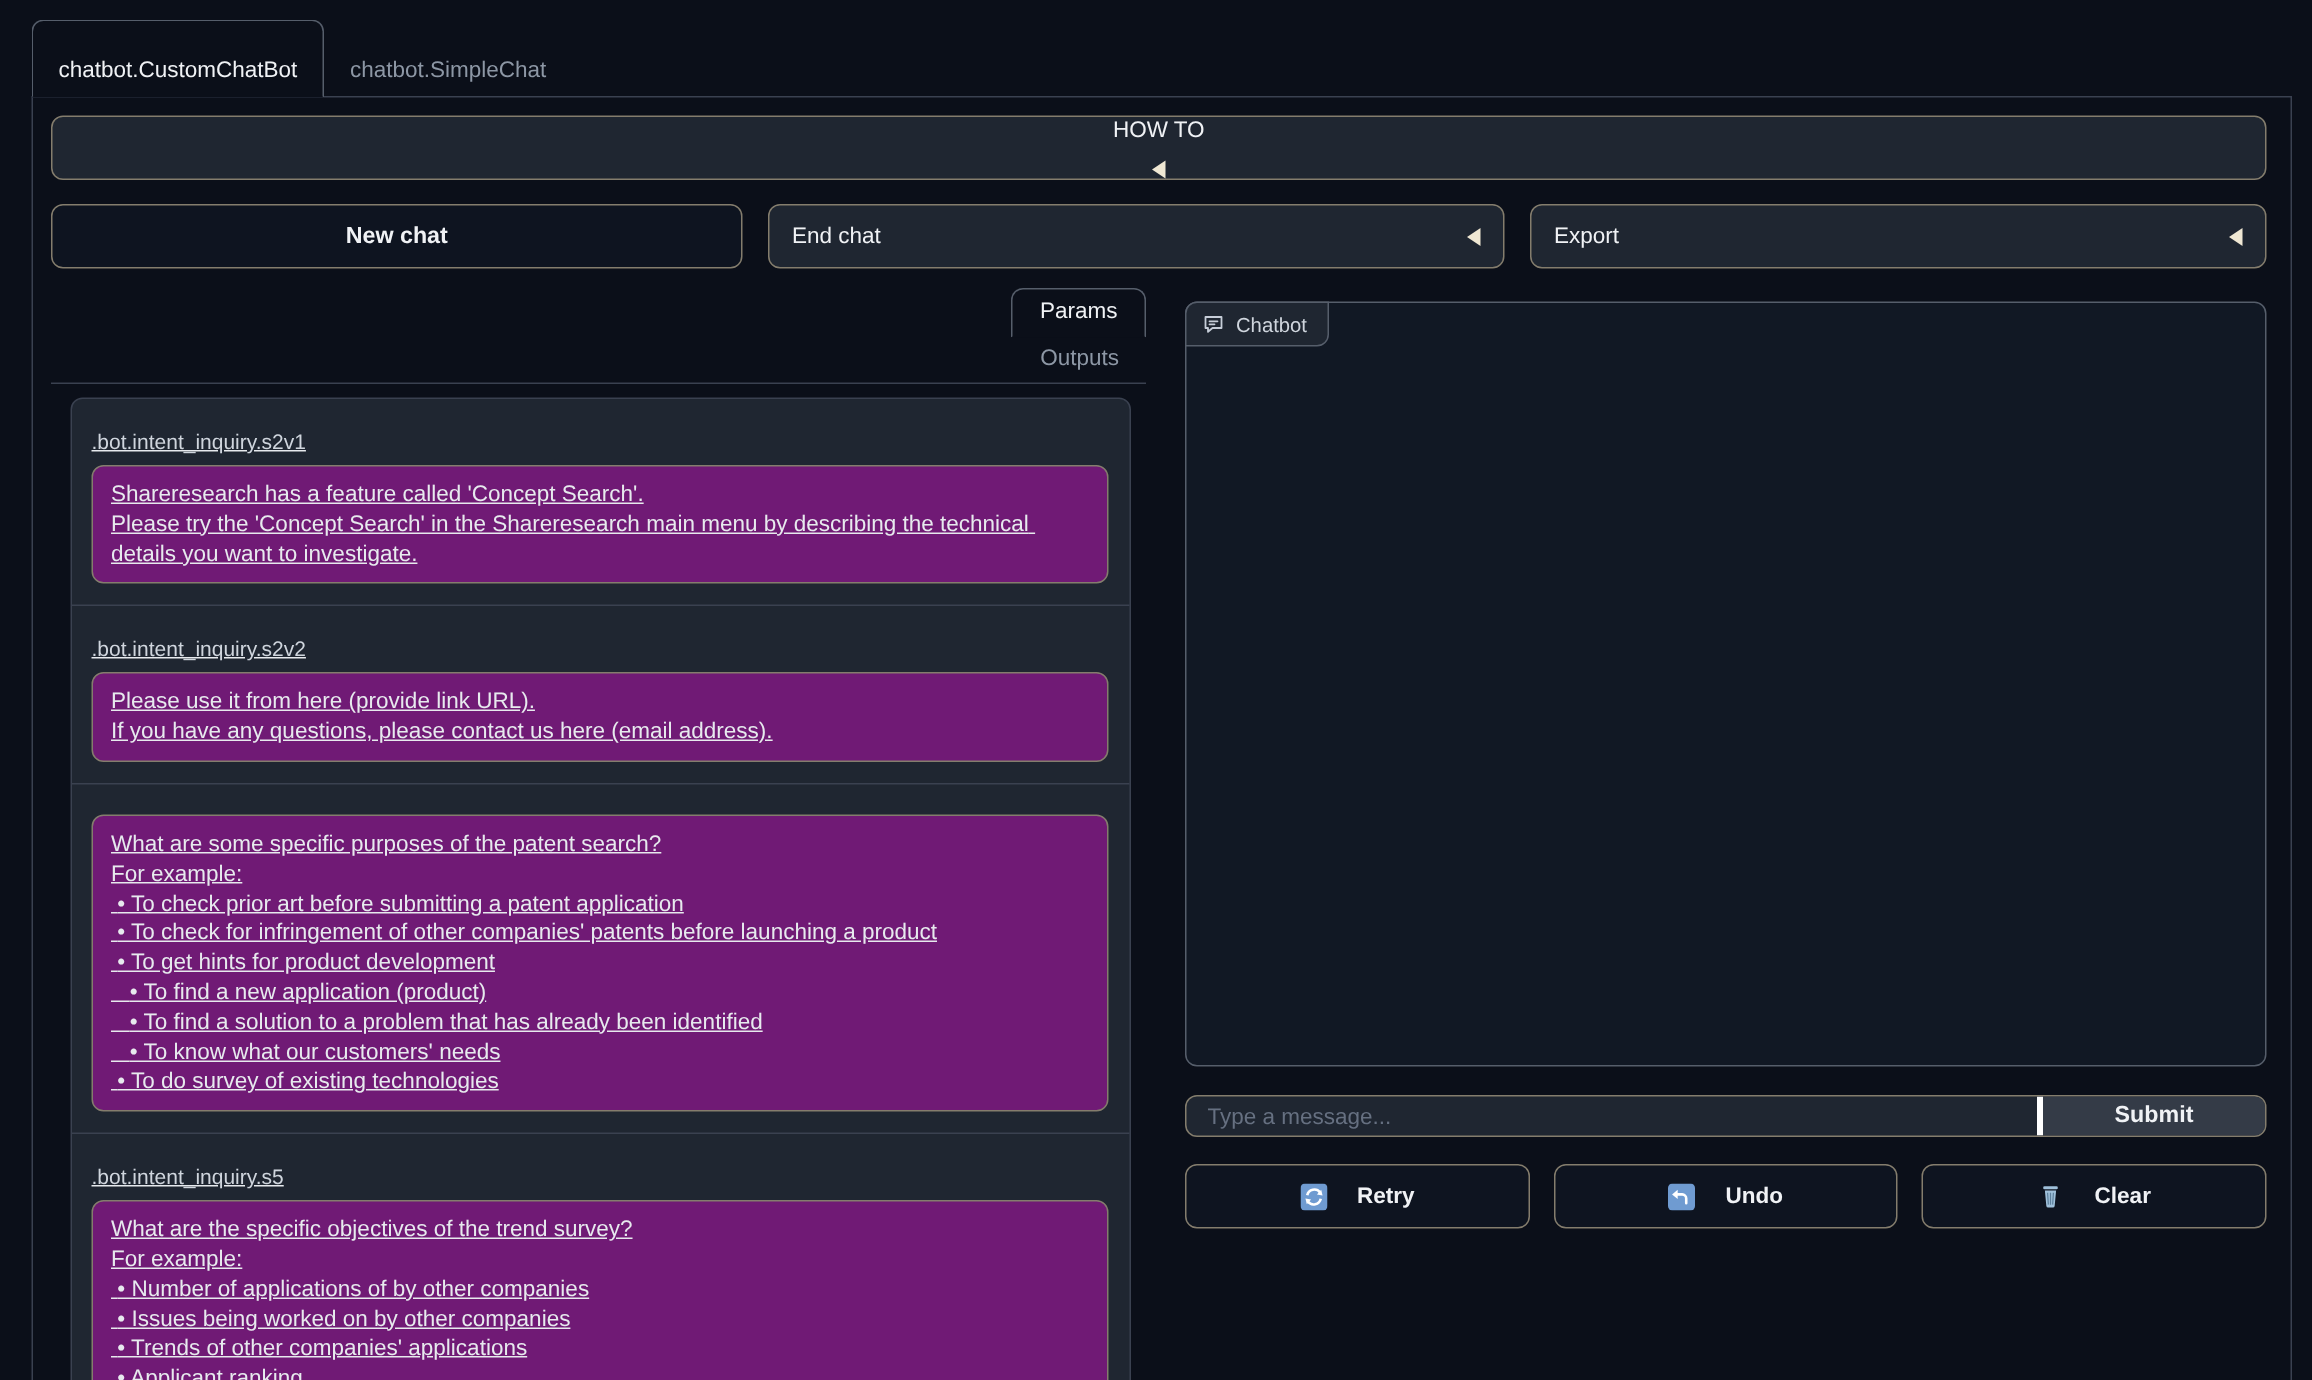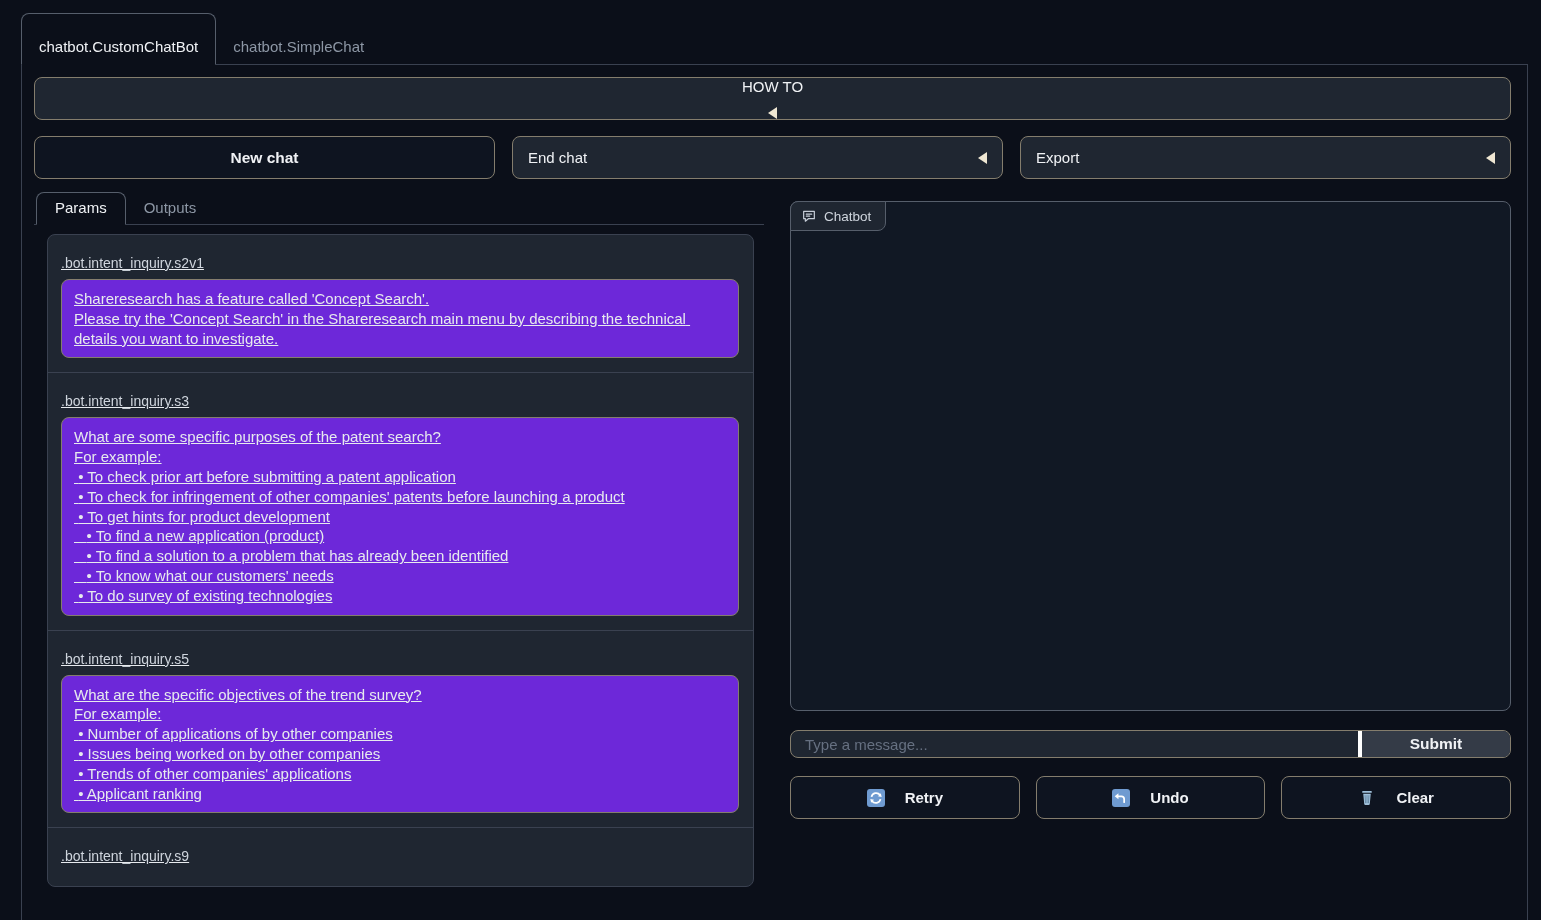--- a/index.html
+++ b/index.html
@@ -64,36 +64,36 @@
     border:1px solid var(--border-warm);border-radius:8px;
     color:var(--text-white);font-weight:700;font-size:15.5px;
     display:flex;align-items:center;justify-content:center;cursor:pointer;
     font-family:"Liberation Sans", sans-serif;
   }
   
   .main-row{display:flex;gap:26px;align-items:flex-start;}
   .left-col{width:730px;flex:0 0 auto;}
   .right-col{flex:1;padding-top:9px;}
   
-  .sub-tabnav{display:flex;align-items:flex-end;border-bottom:1px solid var(--border-dim);padding-left:2px;}
+  .sub-tabnav{display:flex;align-items:flex-end;border-bottom:1px solid var(--border-dim);padding-left:2px;flex-direction:column;}
   .sub-tab{font-size:15px;padding:6px 18px 8px 18px;cursor:pointer;}
   .sub-tab.active{
     color:var(--text-white);background:var(--page-bg);
     border:1px solid var(--border-mid);border-bottom:1px solid var(--page-bg);
     border-radius:8px 8px 0 0;margin-bottom:-1px;
   }
   .sub-tab.inactive{color:var(--text-muted);}
   .tabitem{padding:9px 10px 0 13px;}
   
   .form{border:1px solid var(--border-dim);border-radius:8px;background:var(--panel-bg);}
   .form-item{padding:20px 14px 14px 13px;text-decoration:underline;}
   .form-item + .form-item{border-top:1px solid var(--border-dim);}
   .field-label{font-size:14px;color:var(--text-label);margin-bottom:8px;}
   .textarea{
-    background:#6d28d9;border:1px solid var(--border-warm);border-radius:8px;
+    background:#701a75;border:1px solid var(--border-warm);border-radius:8px;
     padding:9px 12px;font-size:15px;line-height:1.32;color:var(--text-light);
     white-space:pre-wrap;min-height:40px;cursor:text;
   }
   
   .chat-panel{position:relative;height:510px;background:var(--chat-bg);
     border:1px solid var(--border-mid);border-radius:8px;}
   .chat-label{
     position:absolute;top:-1px;left:-1px;
     display:flex;align-items:center;gap:7px;
     padding:6px 14px 6px 10px;background:var(--panel-bg);
@@ -169,23 +169,27 @@
         </div>
         <div class="tabitem">
           <div class="form">
 
             <div class="form-item">
               <div class="field-label">.bot.intent_inquiry.s2v1</div>
               <div class="textarea">Shareresearch has a feature called 'Concept Search'.
 Please try the 'Concept Search' in the Shareresearch main menu by describing the technical details you want to investigate.</div>
             </div>
 
-
-            <div class="form-item">
-              <div class="field-label">.bot.intent_inquiry.s3</div>
+            <div class="form-item">
+              <div class="field-label">.bot.intent_inquiry.s2v2</div>
+              <div class="textarea">Please use it from here (provide link URL).
+If you have any questions, please contact us here (email address).</div>
+            </div>
+
+            <div class="form-item">
               <div class="textarea">What are some specific purposes of the patent search?
 For example:
  • To check prior art before submitting a patent application
  • To check for infringement of other companies' patents before launching a product
  • To get hints for product development
    • To find a new application (product)
    • To find a solution to a problem that has already been identified
    • To know what our customers' needs
  • To do survey of existing technologies</div>
             </div>

